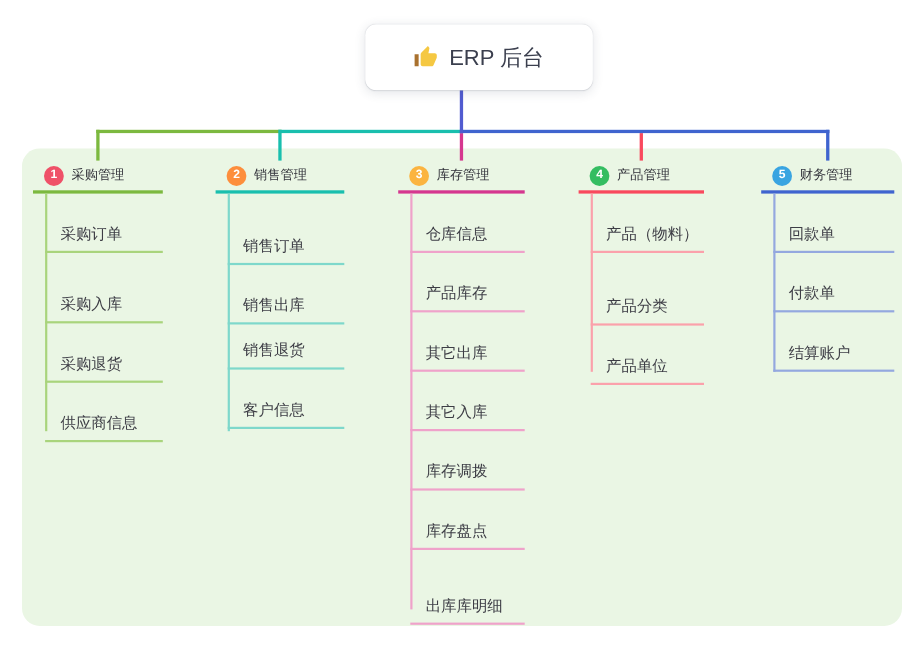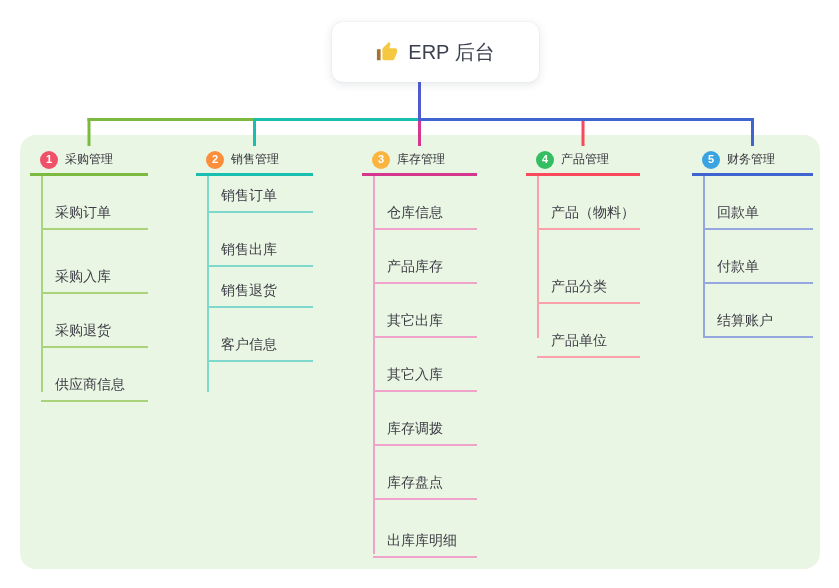--- a/index.html
+++ b/index.html
@@ -70,21 +70,21 @@
           </div>
         </div>
       </div>
       <div class="branch" style="left: 196px; top: 146px; width: 117px;">
         <div class="branch-header" style="height: 30px; border-bottom: 3px solid rgb(25, 191, 174);">
           <span class="badge" style="background: rgb(253, 142, 60);">2</span>
           <span class="branch-title">销售管理</span>
         </div>
         <div class="children" style="margin-left: 11px;">
           <div class="spine" style="height: 216px; background: rgb(126, 216, 203);"></div>
-          <div class="child-row" style="height: 37px; border-bottom: 2px solid rgb(126, 216, 203);">
+          <div class="child-row" style="height: 65px; border-bottom: 2px solid rgb(126, 216, 203);">
             <span class="child-label">销售订单</span>
           </div>
           <div class="child-row" style="height: 54px; border-bottom: 2px solid rgb(126, 216, 203);">
             <span class="child-label">销售出库</span>
           </div>
           <div class="child-row" style="height: 41px; border-bottom: 2px solid rgb(126, 216, 203);">
             <span class="child-label">销售退货</span>
           </div>
           <div class="child-row" style="height: 54px; border-bottom: 2px solid rgb(126, 216, 203);">
             <span class="child-label">客户信息</span>
@@ -109,36 +109,36 @@
           </div>
           <div class="child-row" style="height: 54px; border-bottom: 2px solid rgb(239, 162, 202); text-align: right;">
             <span class="child-label">其它入库</span>
           </div>
           <div class="child-row" style="height: 54px; border-bottom: 2px solid rgb(239, 162, 202);">
             <span class="child-label">库存调拨</span>
           </div>
           <div class="child-row" style="height: 54px; border-bottom: 2px solid rgb(239, 162, 202);">
             <span class="child-label">库存盘点</span>
           </div>
-          <div class="child-row" style="height: 58px; border-bottom: 2px solid rgb(239, 162, 202); text-align: center;">
+          <div class="child-row" style="height: 68px; border-bottom: 2px solid rgb(239, 162, 202); text-align: center;">
             <span class="child-label">出库库明细</span>
           </div>
         </div>
       </div>
       <div class="branch" style="left: 526px; top: 146px; width: 114px;">
         <div class="branch-header" style="height: 30px; border-bottom: 3px solid rgb(249, 73, 93);">
           <span class="badge" style="background: rgb(52, 189, 97);">4</span>
           <span class="branch-title">产品管理</span>
         </div>
         <div class="children" style="margin-left: 11px;">
           <div class="spine" style="height: 162px; background: rgb(251, 161, 171);"></div>
           <div class="child-row" style="height: 54px; border-bottom: 2px solid rgb(251, 161, 171);">
             <span class="child-label">产品（物料）</span>
           </div>
-          <div class="child-row" style="height: 54px; border-bottom: 2px solid rgb(251, 161, 171); margin-top: 20px;">
+          <div class="child-row" style="height: 66px; border-bottom: 2px solid rgb(251, 161, 171);">
             <span class="child-label">产品分类</span>
           </div>
           <div class="child-row" style="height: 54px; border-bottom: 2px solid rgb(251, 161, 171);">
             <span class="child-label">产品单位</span>
           </div>
         </div>
       </div>
       <div class="branch" style="left: 692px; top: 146px; width: 121px;">
         <div class="branch-header" style="height: 30px; border-bottom: 3px solid rgb(63, 100, 207);">
           <span class="badge" style="background: rgb(57, 164, 225);">5</span>

